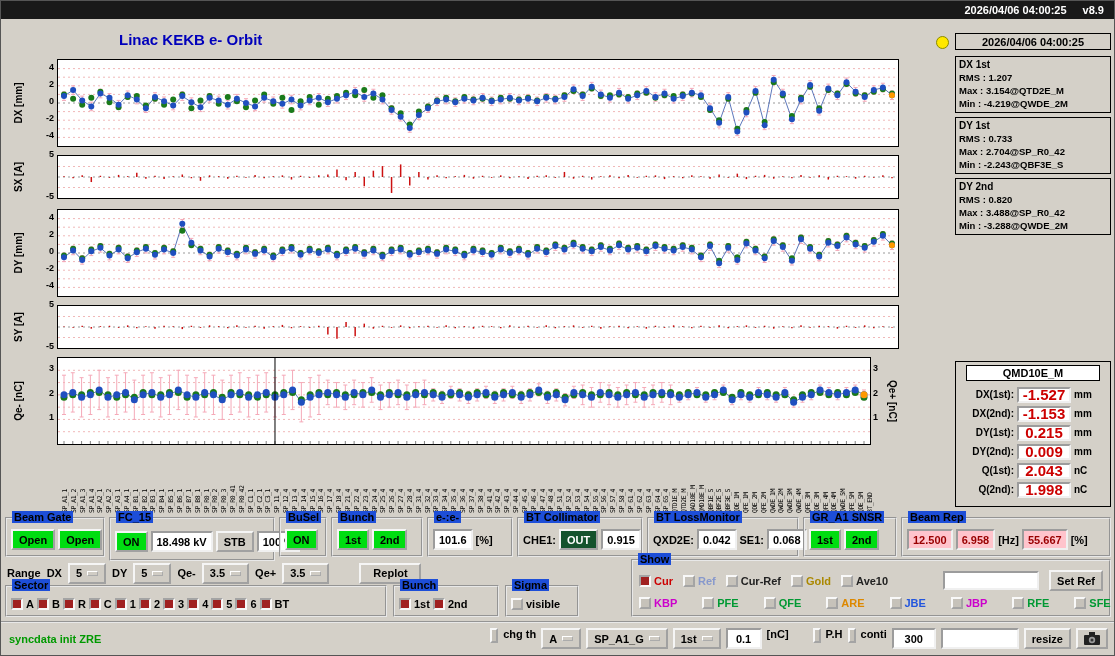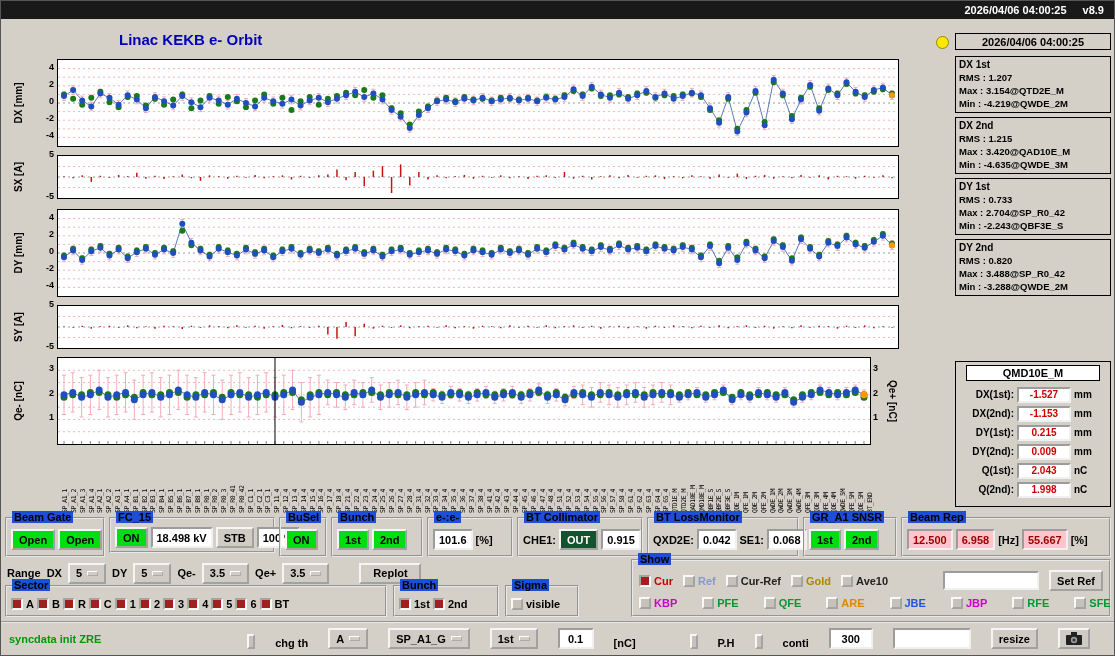--- a/index.html
+++ b/index.html
@@ -10,21 +10,21 @@
 .indicator{position:absolute;left:935px;top:35px;width:13px;height:13px;border-radius:50%;background:#ffe800;border:1px solid #8a8a00}
 .tsbox{position:absolute;left:954px;top:32px;width:156px;height:17px;border:1px solid #000;display:flex;align-items:center;justify-content:center;font-size:11px;font-weight:bold;background:#d4d0c8}
 .stats{position:absolute;left:954px;top:55px;width:156px}
 .statbox{border:1px solid #000;margin-bottom:4px;padding:2px 3px;background:#d4d0c8}
 .statbox .t{font-size:10px;font-weight:bold;margin-bottom:1px}
 .statbox .l{font-size:9.5px;font-weight:bold;line-height:13px;white-space:nowrap}
 .qmd{position:absolute;left:954px;top:360px;width:156px;height:146px;border:1px solid #000;padding:3px 2px}
 .qmd-title{border:1px solid #000;background:#fff;font-size:11px;font-weight:bold;text-align:center;height:16px;line-height:14px;margin:0 8px 4px}
 .qmd-row{display:flex;align-items:center;height:19px}
 .qmd-label{width:56px;text-align:right;font-size:10px;font-weight:bold}
-.qmd-val{width:54px;margin:0 3px;background:#fff;border:2px inset #f0f0f0;color:#cc0000;font-size:10px;font-weight:bold;text-align:center;height:16px;line-height:12px}
+.qmd-val{width:54px;margin:0 3px;background:#fff;border:2px inset #f0f0f0;color:#cc0000;font-size:15px;font-weight:bold;text-align:center;height:16px;line-height:12px}
 .qmd-unit{font-size:10px;font-weight:bold}
 .charts{position:absolute;left:4px;top:58px;width:894px;height:455px}
 .plot-row{position:absolute;left:0;display:flex;width:100%}
 .ylab{width:26px;position:relative}
 .ylab span{position:absolute;left:50%;top:50%;transform:translate(-50%,-50%) rotate(-90deg);font-size:10px;font-weight:bold;white-space:nowrap}
 .ylab.right span{transform:translate(-50%,-50%) rotate(90deg)}
 .yticks{width:26px;position:relative}
 .ytick{position:absolute;right:3px;font-size:9px;font-weight:bold}
 .yticks-right{width:14px;position:relative}
 .yticks-right .ytick{left:2px;right:auto}
@@ -46,47 +46,41 @@
 .lbl{font-size:11px;font-weight:bold;white-space:nowrap}
 .opt{gap:5px}
 .dash{width:11px;height:5px;border:1px outset #fff;background:#d0ccc4}
 .chk{width:12px;height:12px;border:2px outset #f8f8f8;background:#c6c2ba;display:inline-block;flex:0 0 auto}
 .chk.on{border-style:inset;background:#a02020}
 .item{display:inline-flex;align-items:center;gap:3px}
 .rangebar{position:absolute;left:6px;top:560px;height:24px;display:flex;align-items:center;gap:6px}
 .showgrp .row{display:flex;align-items:center;gap:10px;padding:3px 6px}
 .statusbar{position:absolute;left:0;top:620px;width:100%;height:34px;border-top:2px groove #e8e8e8}
 .smsg{position:absolute;left:8px;top:10px;color:#009900;font-size:11px;font-weight:bold}
-.sctrl{position:absolute;right:24px;top:5px;display:flex;gap:20px;align-items:flex-end}
+.sctrl{position:absolute;right:6px;top:5px;display:flex;gap:5px;align-items:flex-start}
 .tgl{width:8px;height:15px;border:2px outset #f8f8f8;background:#c6c2ba;display:inline-block}
 .spacer{width:14px}
 </style>
 </head>
 <body>
 
 <div class="topbar">
   <span>2026/04/06 04:00:25</span>
   <span>v8.9</span>
 </div>
 
 <div class="title">Linac KEKB e- Orbit</div>
 <div class="indicator"></div>
 <div class="tsbox">2026/04/06 04:00:25</div>
 <div class="stats">
     <div class="statbox">
       <div class="t">DX 1st</div>
       <div class="l">RMS : 1.207</div>
       <div class="l">Max : 3.154@QTD2E_M</div>
       <div class="l">Min : -4.219@QWDE_2M</div>
-    </div>
-    <div class="statbox">
-      <div class="t">DX 2nd</div>
-      <div class="l">RMS : 1.215</div>
-      <div class="l">Max : 3.420@QAD10E_M</div>
-      <div class="l">Min : -4.635@QWDE_3M</div>
     </div>
     <div class="statbox">
       <div class="t">DY 1st</div>
       <div class="l">RMS : 0.733</div>
       <div class="l">Max : 2.704@SP_R0_42</div>
       <div class="l">Min : -2.243@QBF3E_S</div>
     </div>
     <div class="statbox">
       <div class="t">DY 2nd</div>
       <div class="l">RMS : 0.820</div>
@@ -2001,21 +1995,21 @@
     </div>
 </div>
 
 <div class="group" style="left:4px;top:516px;width:100px;height:40px">
   <span class="glabel">Beam Gate</span>
   <div class="gc">
     <div class="btn green">Open</div>
     <div class="btn green">Open</div>
   </div>
 </div>
-<div class="group" style="left:108px;top:516px;width:166px;height:36px">
+<div class="group" style="left:108px;top:516px;width:166px;height:44px">
   <span class="glabel">FC_15</span>
   <div class="gc">
     <div class="btn green">ON</div>
     <div class="field">18.498 kV</div>
     <div class="btn">STB</div>
     <div class="field">100 %</div>
   </div>
 </div>
 <div class="group" style="left:278px;top:516px;width:48px;height:40px">
   <span class="glabel">BuSel</span>

